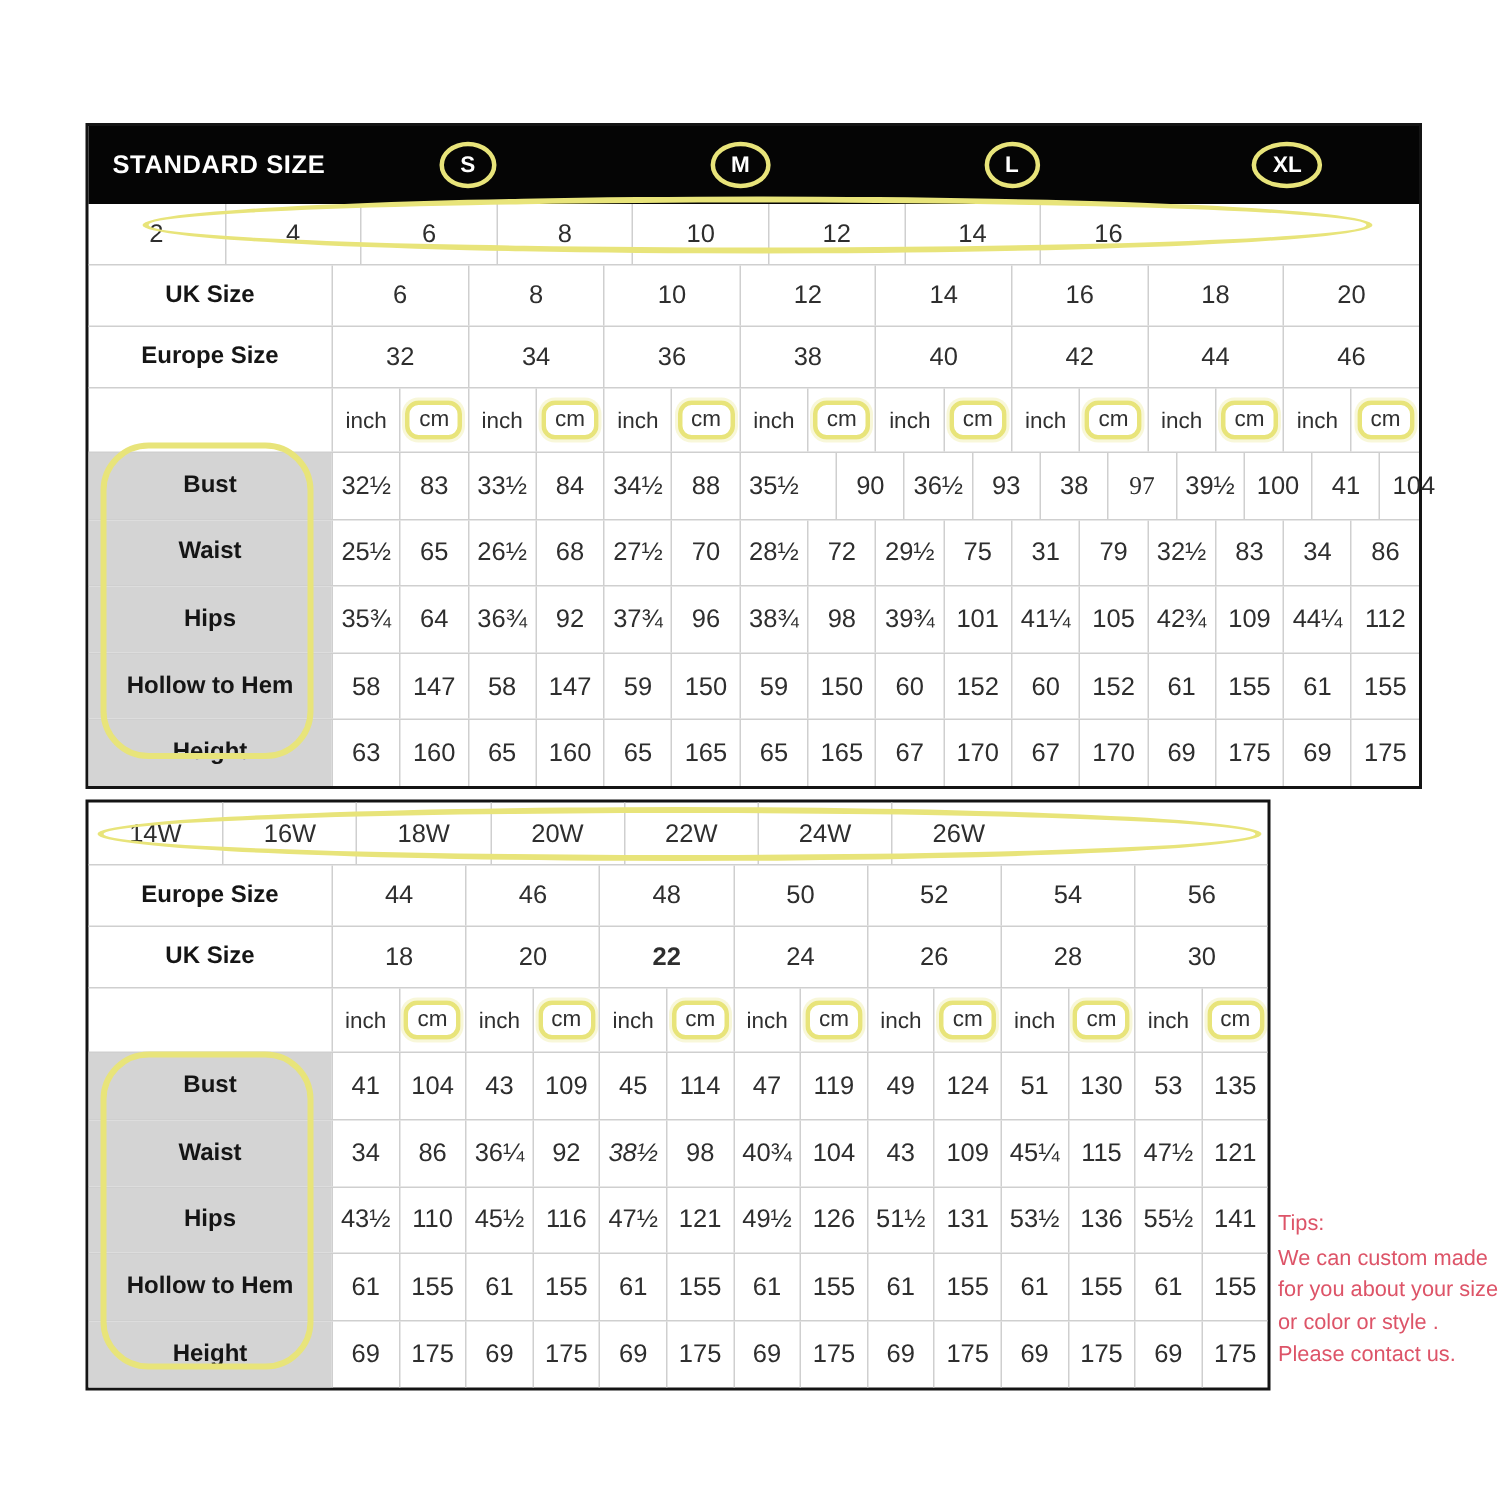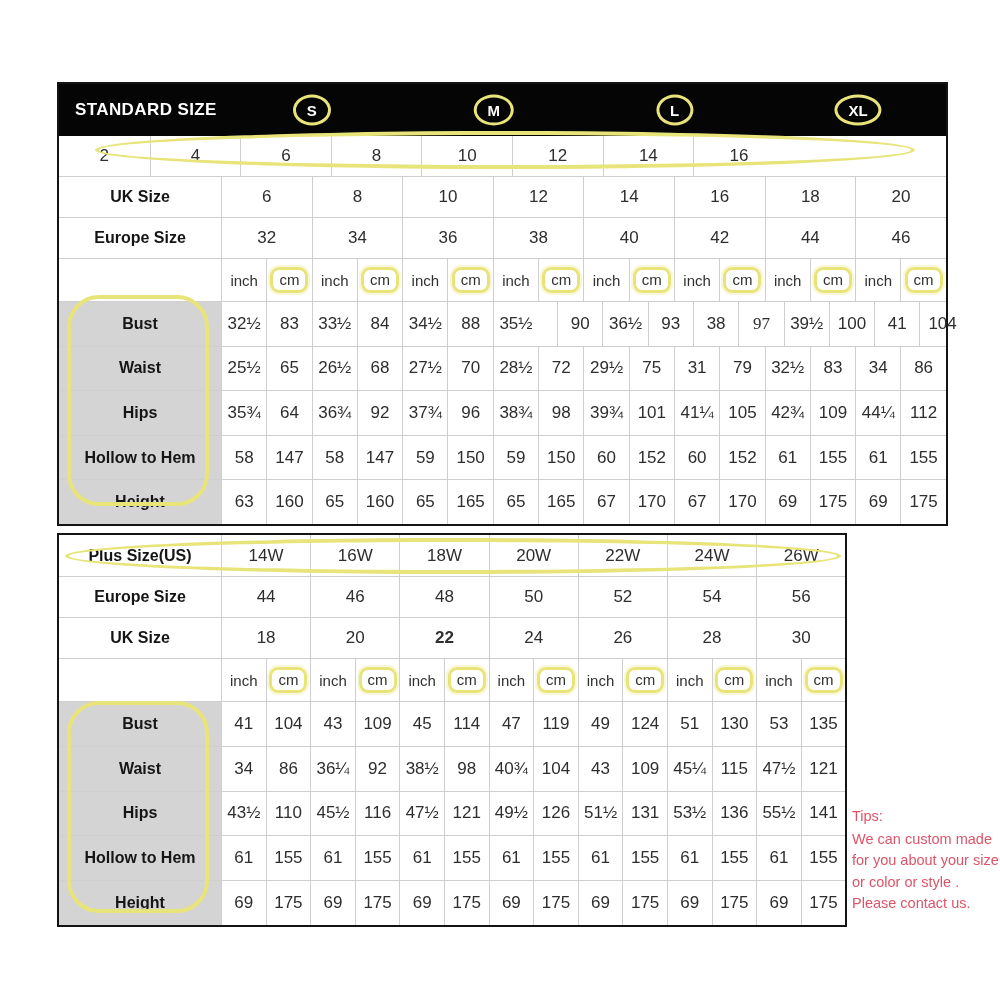--- a/index.html
+++ b/index.html
@@ -236,21 +236,20 @@
           <div class="cell" style="width: 45.3px; height: 43.6px;">175</div>
         </div>
       </div>
     <div class="ann ellipse yellow" id="std-us-ellipse" style="border-color: rgb(232, 228, 122);"></div>
     <div class="ann rrect yellow" id="std-label-rect" style="border-color: rgb(232, 228, 122);"></div>
   </section>
 
   <section class="size-table" id="plus-table">
     <div class="tbody" id="plus-body">
         <div class="row">
-          <div class="cell label" style="width: 162px; height: 41px;">Plus Size(US)</div>
           <div class="cell" style="width: 89.2px; height: 41px;">14W</div>
           <div class="cell" style="width: 89.2px; height: 41px;">16W</div>
           <div class="cell" style="width: 89.2px; height: 41px;">18W</div>
           <div class="cell" style="width: 89.2px; height: 41px;">20W</div>
           <div class="cell" style="width: 89.2px; height: 41px;">22W</div>
           <div class="cell" style="width: 89.2px; height: 41px;">24W</div>
           <div class="cell" style="width: 89.2px; height: 41px;">26W</div>
         </div>
         <div class="row">
           <div class="cell label" style="width: 162px; height: 40px;">Europe Size</div>
@@ -319,21 +318,21 @@
           <div class="cell" style="width: 44.6px; height: 43.8px;">130</div>
           <div class="cell" style="width: 44.6px; height: 43.8px;">53</div>
           <div class="cell" style="width: 44.6px; height: 43.8px;">135</div>
         </div>
         <div class="row">
           <div class="cell label gray" style="width: 162px; height: 43.8px;">Waist</div>
           <div class="cell" style="width: 44.6px; height: 43.8px;">34</div>
           <div class="cell" style="width: 44.6px; height: 43.8px;">86</div>
           <div class="cell" style="width: 44.6px; height: 43.8px;">36¼</div>
           <div class="cell" style="width: 44.6px; height: 43.8px;">92</div>
-          <div class="cell" style="width: 44.6px; height: 43.8px;">38½</div>
+          <div class="cell" style="width: 44.6px; height: 43.8px; font-style: italic;">38½</div>
           <div class="cell" style="width: 44.6px; height: 43.8px;">98</div>
           <div class="cell" style="width: 44.6px; height: 43.8px;">40¾</div>
           <div class="cell" style="width: 44.6px; height: 43.8px;">104</div>
           <div class="cell" style="width: 44.6px; height: 43.8px;">43</div>
           <div class="cell" style="width: 44.6px; height: 43.8px;">109</div>
           <div class="cell" style="width: 44.6px; height: 43.8px;">45¼</div>
           <div class="cell" style="width: 44.6px; height: 43.8px;">115</div>
           <div class="cell" style="width: 44.6px; height: 43.8px;">47½</div>
           <div class="cell" style="width: 44.6px; height: 43.8px;">121</div>
         </div>

